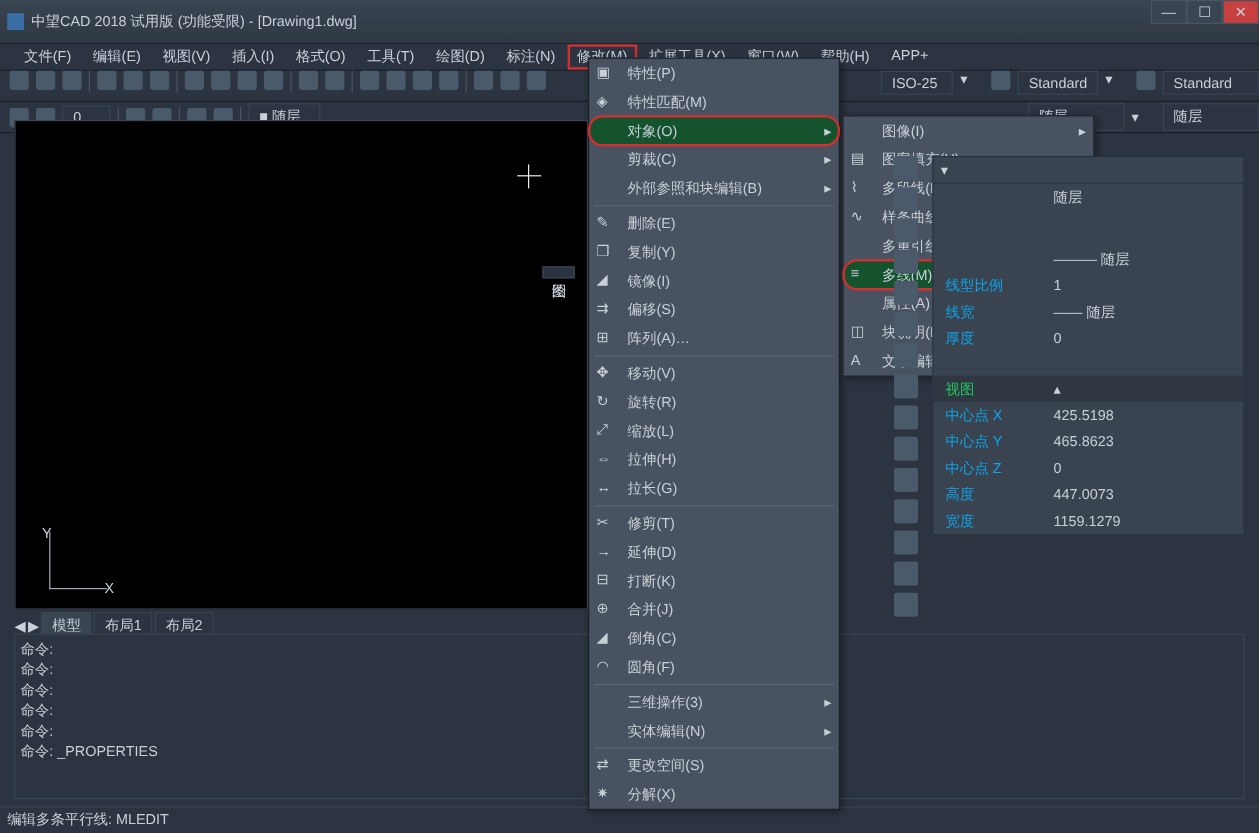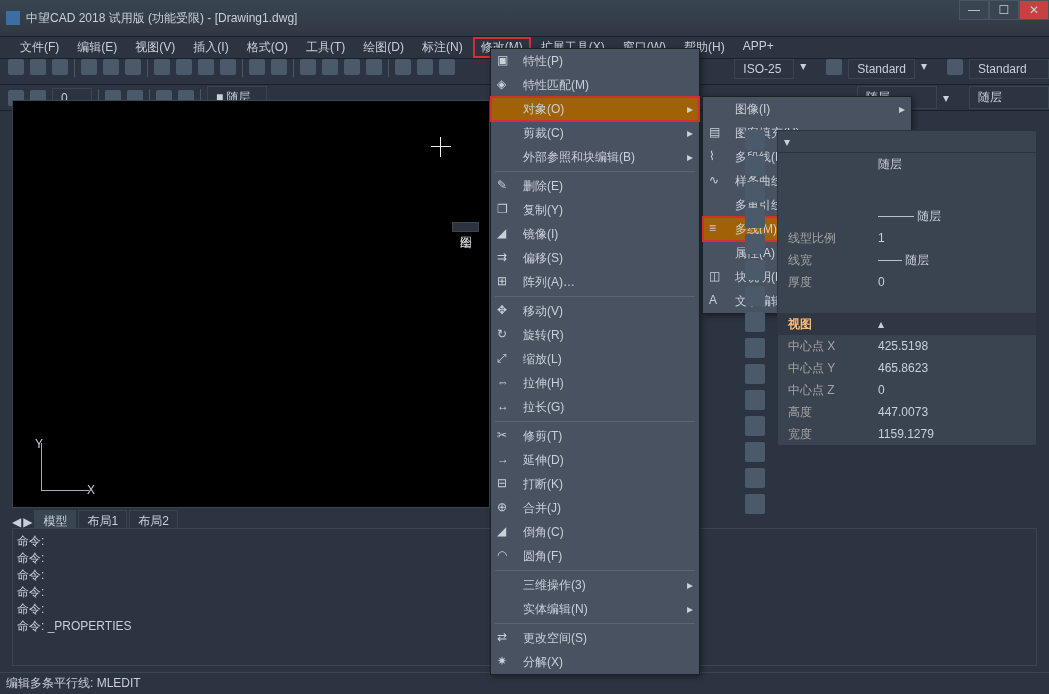--- a/index.html
+++ b/index.html
@@ -19,36 +19,36 @@
 .dropdown { padding: 2px 8px; border: 1px solid #3a4552; background: #2b3440; min-width: 60px; }
 .drawing-area { position: absolute; top: 100px; left: 12px; width: 478px; height: 408px; background: #000; border: 1px solid #3a4552; }
 .tabs-below { position: absolute; top: 510px; left: 12px; display: flex; gap: 2px; align-items: center; }
 .tab { padding: 2px 8px; background: #2b3440; border: 1px solid #3a4552; }
 .tab.active { background: #3a4552; }
 .cmdwin { position: absolute; top: 528px; left: 12px; right: 12px; height: 138px; background: #2b3440; border: 1px solid #3a4552; padding: 4px; overflow: hidden; }
 .statusbar { position: absolute; bottom: 0; left: 0; right: 0; height: 22px; background: #2b3440; border-top: 1px solid #3a4552; padding-left: 6px; display: flex; align-items: center; }
 .menu-popup { position: absolute; background: #485260; border: 1px solid #1a2028; min-width: 210px; box-shadow: 2px 2px 6px rgba(0,0,0,.4); }
 .menu-popup .mitem { height: 24px; display: flex; align-items: center; padding: 0 18px 0 6px; position: relative; }
 .menu-popup .mitem .micon { width: 18px; height: 16px; display: inline-block; margin-right: 8px; }
-.menu-popup .mitem.hover { background: #a16207; }
+.menu-popup .mitem.hover { background: #14532d; border-radius: 11px; }
 .menu-popup .mitem.hl { outline: 2px solid #d03030; outline-offset: -1px; }
 .menu-popup .mitem .arrow { position: absolute; right: 6px; }
 .menu-popup .msep { height: 1px; background: #5a6472; margin: 2px 4px; }
 .doc-tab { position: absolute; top: 114px; left: 32px; display: flex; align-items: center; gap: 6px; background: #2b3440; padding: 2px 6px; }
 .axis { position: absolute; left: 22px; bottom: 10px; width: 60px; height: 60px; }
 .axis .yline { position: absolute; left: 6px; bottom: 6px; width: 1px; height: 48px; background: #aab; }
 .axis .xline { position: absolute; left: 6px; bottom: 6px; width: 48px; height: 1px; background: #aab; }
 .cursor-cross { position: absolute; left: 418px; top: 36px; width: 20px; height: 20px; }
 .cursor-cross::before { content: ""; position: absolute; left: 9px; top: 0; width: 1px; height: 20px; background: #eee; }
 .cursor-cross::after { content: ""; position: absolute; top: 9px; left: 0; width: 20px; height: 1px; background: #eee; }
 .palette-label { position: absolute; left: 452px; top: 222px; writing-mode: vertical-rl; padding: 4px; background: #2a333f; border: 1px solid #3a4552; }
 .prop-panel { position: absolute; right: 12px; top: 130px; width: 260px; background: #3a4450; border: 1px solid #2a333f; }
 .prop-panel .phead { height: 22px; display: flex; align-items: center; padding: 0 6px; border-bottom: 1px solid #2a333f; }
 .prop-panel .prow { display: flex; height: 22px; align-items: center; }
-.prop-panel .pk { width: 100px; padding-left: 10px; color: #a3a3a3; }
+.prop-panel .pk { width: 100px; padding-left: 10px; color: #0ea5e9; }
 .prop-panel .pv { flex: 1; color: #c8d0d8; }
 .vtoolbar { position: absolute; right: 280px; top: 130px; width: 28px; display: flex; flex-direction: column; gap: 6px; }
 .vtoolbar .vicon { width: 20px; height: 20px; background: #4a5a6a; margin: 0 auto; border-radius: 2px; }
 </style>
 </head>
 <body>
 
 <div class="titlebar">
   <span class="appicon"></span>
   <span>中望CAD 2018 试用版 (功能受限) - [Drawing1.dwg]</span>
@@ -358,21 +358,21 @@
   <div class="prow">
       <span class="pk">线宽</span>
       <span class="pv">—— <span>随层</span></span>
     </div>
   <div class="prow">
       <span class="pk">厚度</span>
       <span class="pv">0</span>
     </div>
   <div style="height:20px"></div>
   <div class="prow" style="background:#2f3842">
-      <span class="pk" style="color:#fdba74;font-weight:bold">视图</span>
+      <span class="pk" style="color:#22c55e;font-weight:normal">视图</span>
       <span class="pv">▴</span>
     </div>
   <div class="prow">
       <span class="pk">中心点 X</span>
       <span class="pv">425.5198</span>
     </div>
   <div class="prow">
       <span class="pk">中心点 Y</span>
       <span class="pv">465.8623</span>
     </div>

